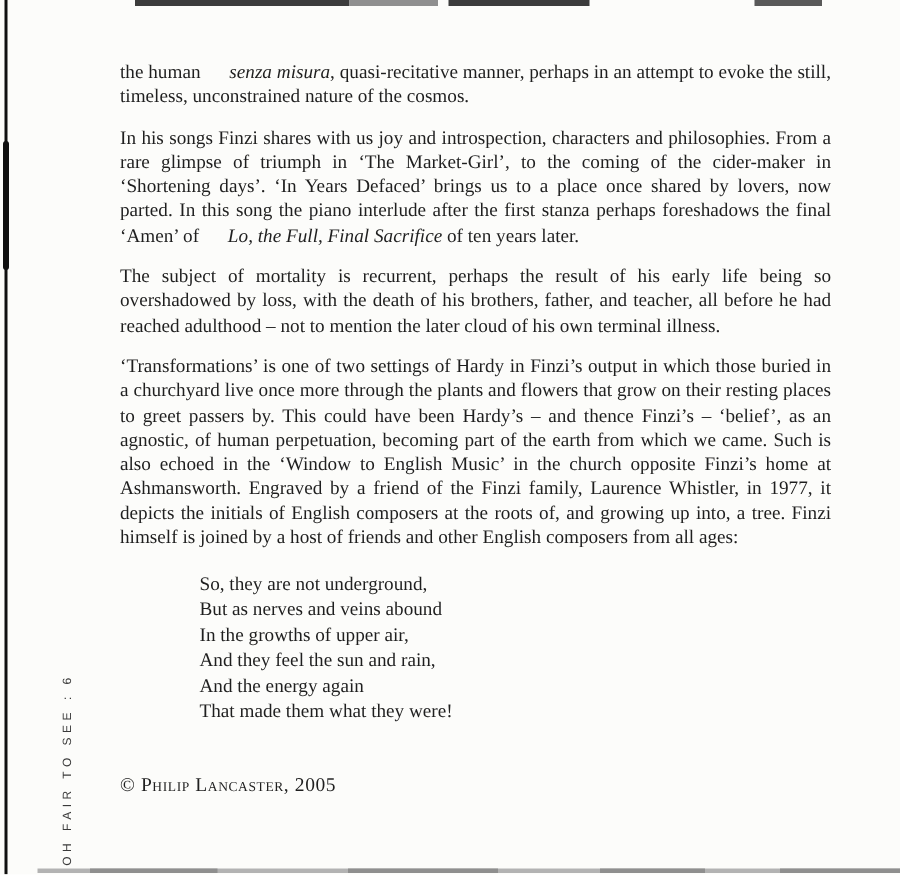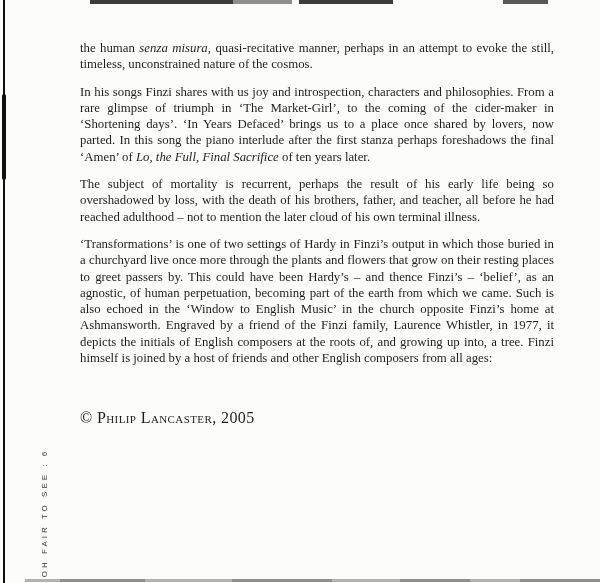--- a/index.html
+++ b/index.html
@@ -68,30 +68,30 @@
     width: 474px;
     color: var(--ink, #1f1f1f);
     font-size: 12.8px;
     line-height: 16.3px;
   }
   .para {
     margin: 0 0 11px 0;
     text-align: justify;
     text-justify: inter-word;
   }
-  .para em { font-style: italic; }
+  .para em { font-style: italic; margin-left: 16px; }
   .poem {
     margin: 15px 0 0 53px;
     line-height: 17px;
   }
   .copyright {
-    margin-top: 44px;
+    margin-top: 32px;
     font-variant: small-caps;
     letter-spacing: 0.4px;
-    font-size: 16px;
+    font-size: 13px;
   }
 </style>
 </head>
 <body>
 
 <div class="page">
 
   <div class="edge-left"></div>
   <div class="edge-left-bulge"></div>
   <div class="top-seg s1"></div>
@@ -105,17 +105,25 @@
   <div class="bottom-seg b4"></div>
 
   <div class="sidebar-text">OH FAIR TO SEE : 6</div>
 
   <main class="body-block">
     <p class="para"><span>the human </span><em>senza misura</em><span>, quasi-recitative manner, perhaps in an attempt to evoke the still, timeless, unconstrained nature of the cosmos.</span></p>
     <p class="para"><span>In his songs Finzi shares with us joy and introspection, characters and philosophies. From a rare glimpse of triumph in ‘The Market-Girl’, to the coming of the cider-maker in ‘Shortening days’. ‘In Years Defaced’ brings us to a place once shared by lovers, now parted. In this song the piano interlude after the first stanza perhaps foreshadows the final ‘Amen’ of </span><em>Lo, the Full, Final Sacrifice</em><span> of ten years later.</span></p>
     <p class="para"><span>The subject of mortality is recurrent, perhaps the result of his early life being so overshadowed by loss, with the death of his brothers, father, and teacher, all before he had reached adulthood – not to mention the later cloud of his own terminal illness.</span></p>
     <p class="para"><span>‘Transformations’ is one of two settings of Hardy in Finzi’s output in which those buried in a churchyard live once more through the plants and flowers that grow on their resting places to greet passers by. This could have been Hardy’s – and thence Finzi’s – ‘belief’, as an agnostic, of human perpetuation, becoming part of the earth from which we came. Such is also echoed in the ‘Window to English Music’ in the church opposite Finzi’s home at Ashmansworth. Engraved by a friend of the Finzi family, Laurence Whistler, in 1977, it depicts the initials of English composers at the roots of, and growing up into, a tree. Finzi himself is joined by a host of friends and other English composers from all ages:</span></p>
 
+    <div class="poem">
+      <div class="poem-line">So, they are not underground,</div>
+      <div class="poem-line">But as nerves and veins abound</div>
+      <div class="poem-line">In the growths of upper air,</div>
+      <div class="poem-line">And they feel the sun and rain,</div>
+      <div class="poem-line">And the energy again</div>
+      <div class="poem-line">That made them what they were!</div>
+    </div>
 
     <div class="copyright">© Philip Lancaster, 2005</div>
   </main>
 
 </div>
 
 </body></html>

